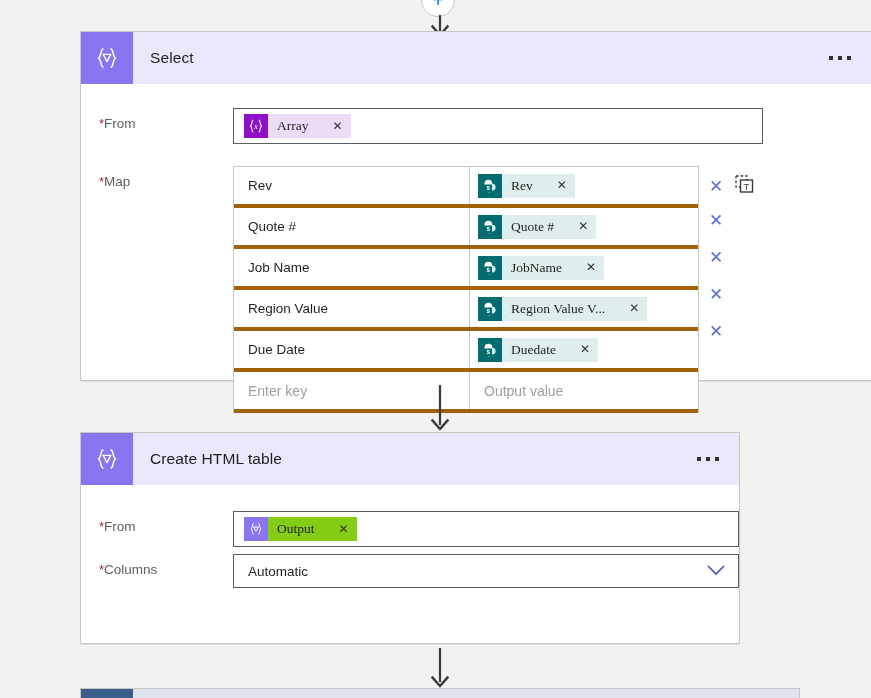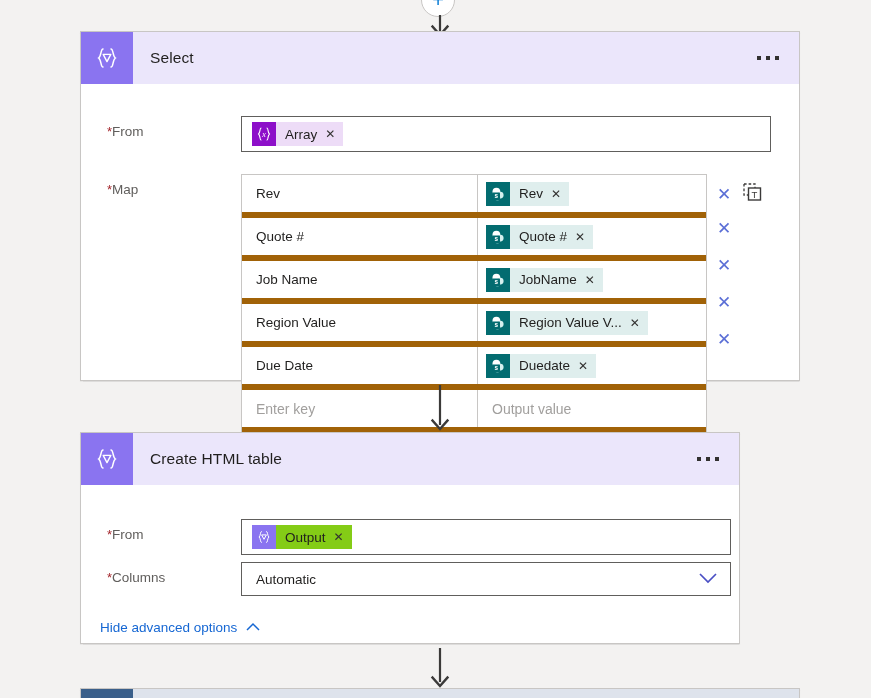--- a/index.html
+++ b/index.html
@@ -73,21 +73,21 @@
     padding: 6px 4px;
     cursor: pointer;
   }
   .hdr-menu i {
     width: 4px; height: 4px;
     background: #323130;
     display: block;
   }
 
   
-  .card-body { padding: 8px; }
+  .card-body { padding: 0; }
   .field-row {
     display: flex;
     align-items: flex-start;
   }
   .field-label {
     width: 152px;
     flex: 0 0 152px;
     font-size: 13.5px;
     color: #605e5c;
     padding-left: 18px;
@@ -118,23 +118,24 @@
   .token .tk-icon {
     width: 24px; height: 24px;
     flex: 0 0 24px;
     display: flex; align-items: center; justify-content: center;
   }
   .token .tk-text {
     padding: 0 8px 0 9px;
     height: 24px;
     display: inline-flex;
     align-items: center;
-    gap: 8px;
+    gap: 24px;
     white-space: nowrap;
     overflow: hidden;
+    font-family: Liberation Serif, serif;
   }
   .token .tk-x { color: #323130; font-size: 12px; cursor: pointer; }
   
   .token.var .tk-icon { background: #8d0fc9; }
   .token.var .tk-text { background: #eddcf7; }
   
   .token.sel .tk-icon { background: #8a74f0; }
   .token.sel .tk-text { background: #84cc16; }
   
   .token.sp .tk-icon { background: #036c70; }
@@ -144,21 +145,21 @@
   .map-grid {
     border: 1px solid #c8c6c4;
     border-bottom: none;
     width: 466px;
     box-sizing: border-box;
     background: #fff;
   }
   .map-row {
     display: flex;
     height: 37px;
-    border-bottom: 6px solid #a16207;
+    border-bottom: 4px solid #a16207;
     text-align: center;
   }
   .map-cell {
     display: flex;
     align-items: center;
     padding: 0 8px 0 14px;
     box-sizing: border-box;
     overflow: hidden;
   }
   .map-key { width: 236px; flex: 0 0 236px; border-right: 1px solid #c8c6c4; font-size: 13.5px; color: #201f1e; }
@@ -213,21 +214,21 @@
   <div class="plus-btn" style="left:421px; top:-17px;">
     <span>+</span>
   </div>
   <div class="arrow" style="left:427px; top:15px; height:22px;">
     <svg width="26" height="22" viewBox="0 0 26 22">
       <path d="M13 0 L13 16" stroke="#3b3a39" stroke-width="2.2" fill="none"></path>
       <path d="M5.5 11.5 L13 20 L20.5 11.5" stroke="#3b3a39" stroke-width="2.4" fill="none" stroke-linecap="square"></path>
     </svg>
   </div>
 
-  <div class="card" style="left:80px; top:31px; width:720px; height:350px;">
+  <div class="card" style="left:80px; top:31px; width:792px; height:350px;">
 
     <div class="card-header">
       <div class="hdr-icon">
         <svg width="30" height="30" viewBox="0 0 30 30">
           <path d="M11 6 C8.5 6 9.6 13 6.6 15 C9.6 17 8.5 24 11 24" stroke="#fff" stroke-width="1.5" fill="none" stroke-linecap="round"></path>
           <path d="M19 6 C21.5 6 20.4 13 23.4 15 C20.4 17 21.5 24 19 24" stroke="#fff" stroke-width="1.5" fill="none" stroke-linecap="round"></path>
           <path d="M11.2 11.4 L18.8 11.4 L15 18.6 Z" stroke="#fff" stroke-width="1.4" fill="none" stroke-linejoin="round"></path>
         </svg>
       </div>
       <div class="hdr-title">Select</div>
@@ -468,30 +469,20 @@
         <div class="dropdown" style="width:530px;">
           <span>Automatic</span>
           <span class="chev">
             <svg width="20" height="12" viewBox="0 0 20 12">
               <path d="M2 2 L10 10 L18 2" stroke="#4a4fc4" stroke-width="1.7" fill="none"></path>
             </svg>
           </span>
         </div>
       </div>
 
-      <div style="margin-top:22px; padding-left:11px;">
-        <span class="adv-link">
-          <span>Hide advanced options</span>
-          <span>
-            <svg width="16" height="10" viewBox="0 0 16 10">
-              <path d="M2 8 L8 2 L14 8" stroke="#1667d3" stroke-width="1.5" fill="none"></path>
-            </svg>
-          </span>
-        </span>
-      </div>
 
     </div>
   </div>
 
   <div class="arrow" style="left:427px; top:648px; height:40px;">
     <svg width="26" height="40" viewBox="0 0 26 40">
       <path d="M13 0 L13 34" stroke="#3b3a39" stroke-width="2.2" fill="none"></path>
       <path d="M5.5 29.5 L13 38 L20.5 29.5" stroke="#3b3a39" stroke-width="2.4" fill="none" stroke-linecap="square"></path>
     </svg>
   </div>

